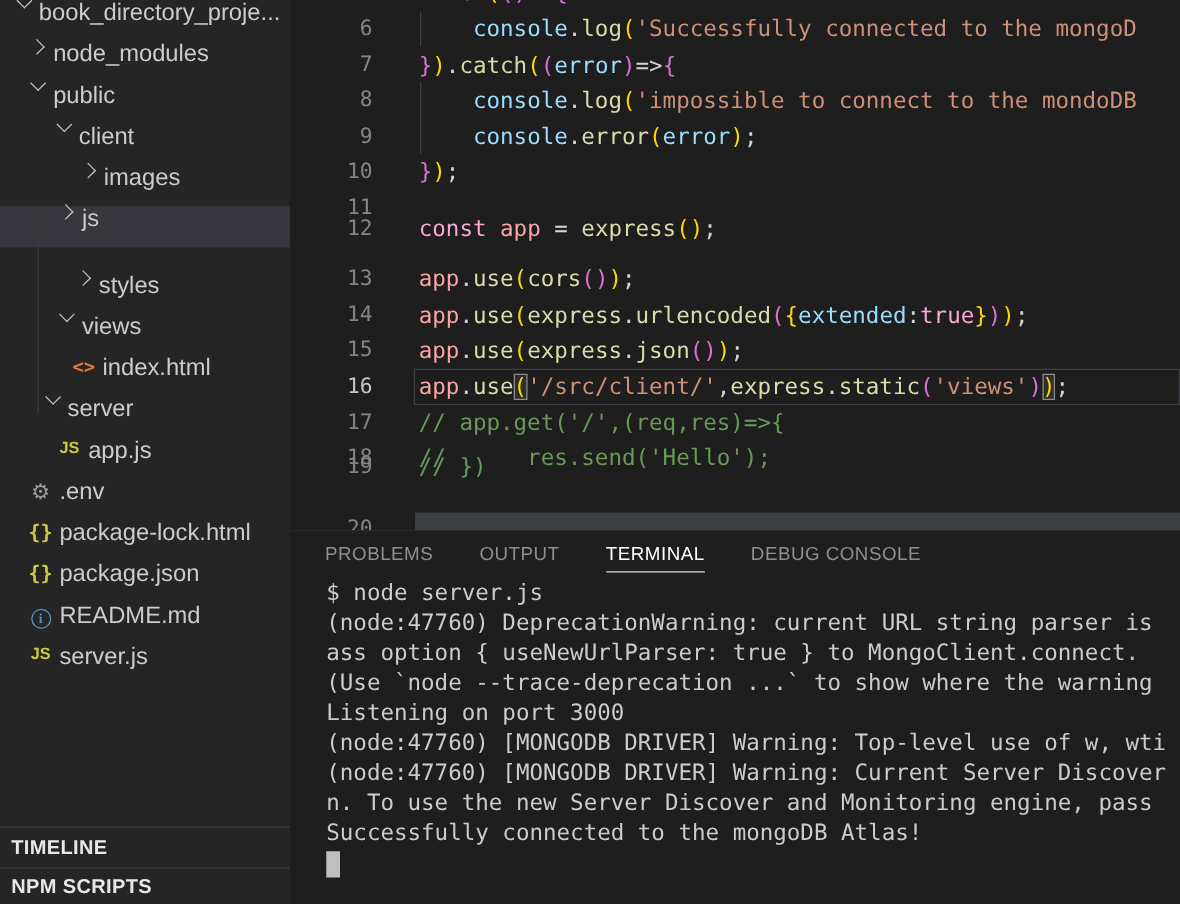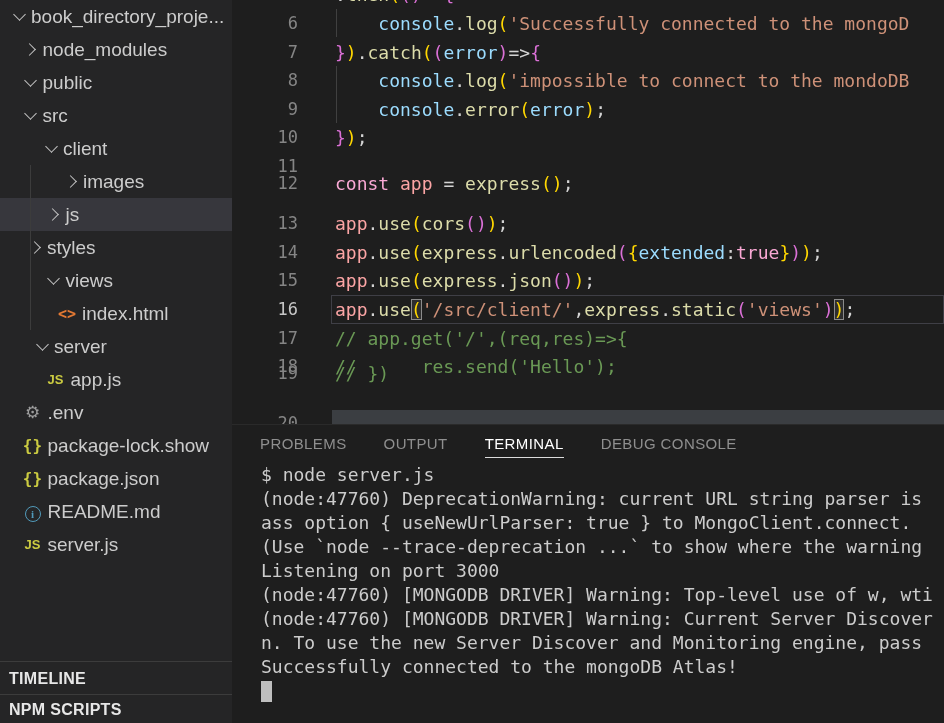--- a/index.html
+++ b/index.html
@@ -2,21 +2,21 @@
 <html><head>
 <meta charset="utf-8">
 <style>
   html,body{margin:0;padding:0;background:#1e1e1e;}
   body{width:944px;height:723px;overflow:hidden;position:relative;
        font-family:"Liberation Sans",sans-serif;-webkit-font-smoothing:antialiased;}
 
   
   .sidebar{position:absolute;left:0;top:0;width:232px;height:723px;background:#252526;overflow:hidden;}
   .tree{position:relative;}
-  .tree-item{height:33px;display:flex;align-items:center;color:#cccccc;font-size:19px;cursor:pointer;white-space:nowrap;}
+  .tree-item{height:33px;display:flex;align-items:flex-start;color:#cccccc;font-size:19px;cursor:pointer;white-space:nowrap;}
   .tree-item.selected{background:#37373d;}
   .twisty{width:18px;min-width:18px;display:flex;justify-content:center;align-items:center;margin-right:3px;}
   .chev{width:8px;height:8px;border-right:1.8px solid #c5c5c5;border-bottom:1.8px solid #c5c5c5;display:inline-block;}
   .chev.closed{transform:rotate(-45deg);margin-left:-2px;}
   .chev.open{transform:rotate(45deg);margin-top:-4px;}
   .ficon{width:22px;min-width:22px;margin-right:4px;text-align:center;font-weight:bold;}
   .ficon.js{color:#cbcb41;font-size:13px;letter-spacing:0;}
   .ficon.json{color:#cbcb41;font-size:16px;font-family:"DejaVu Sans Mono",monospace;}
   .ficon.html{color:#e37933;font-size:15px;font-family:"DejaVu Sans Mono",monospace;}
   .ficon.gear{color:#9d9d9d;font-size:17px;font-weight:normal;}
@@ -69,45 +69,39 @@
           <span class="chev closed"></span>
         </span>
         <span>node_modules</span>
       </div>
       <div class="tree-item" style="padding-left: 21.5px;">
         <span class="twisty">
           <span class="chev open"></span>
         </span>
         <span>public</span>
       </div>
-      <div class="tree-item" style="padding-left: 21.5px;">
-        <span class="twisty">
-          <span class="chev open"></span>
-        </span>
-        <span>src</span>
-      </div>
       <div class="tree-item" style="padding-left: 42px;">
         <span class="twisty">
           <span class="chev open"></span>
         </span>
         <span>client</span>
       </div>
       <div class="tree-item" style="padding-left: 62px;">
         <span class="twisty">
           <span class="chev closed"></span>
         </span>
         <span>images</span>
       </div>
       <div class="tree-item selected" style="padding-left: 44.5px;">
         <span class="twisty">
           <span class="chev closed"></span>
         </span>
         <span>js</span>
       </div>
-      <div class="tree-item" style="padding-left: 26px;">
+      <div class="tree-item" style="padding-left: 58px; margin-top: 20px;">
         <span class="twisty">
           <span class="chev closed"></span>
         </span>
         <span>styles</span>
       </div>
       <div class="tree-item" style="padding-left: 44.5px;">
         <span class="twisty">
           <span class="chev open"></span>
         </span>
         <span>views</span>
@@ -125,21 +119,21 @@
       <div class="tree-item" style="padding-left: 44.5px;">
         <span class="ficon js">JS</span>
         <span>app.js</span>
       </div>
       <div class="tree-item" style="padding-left: 21.5px;">
         <span class="ficon gear">⚙</span>
         <span>.env</span>
       </div>
       <div class="tree-item" style="padding-left: 21.5px;">
         <span class="ficon json">{}</span>
-        <span>package-lock.show</span>
+        <span>package-lock.html</span>
       </div>
       <div class="tree-item" style="padding-left: 21.5px;">
         <span class="ficon json">{}</span>
         <span>package.json</span>
       </div>
       <div class="tree-item" style="padding-left: 21.5px;">
         <span class="ficon info"><span class="info-circle">i</span></span>
         <span>README.md</span>
       </div>
       <div class="tree-item" style="padding-left: 21.5px;">

